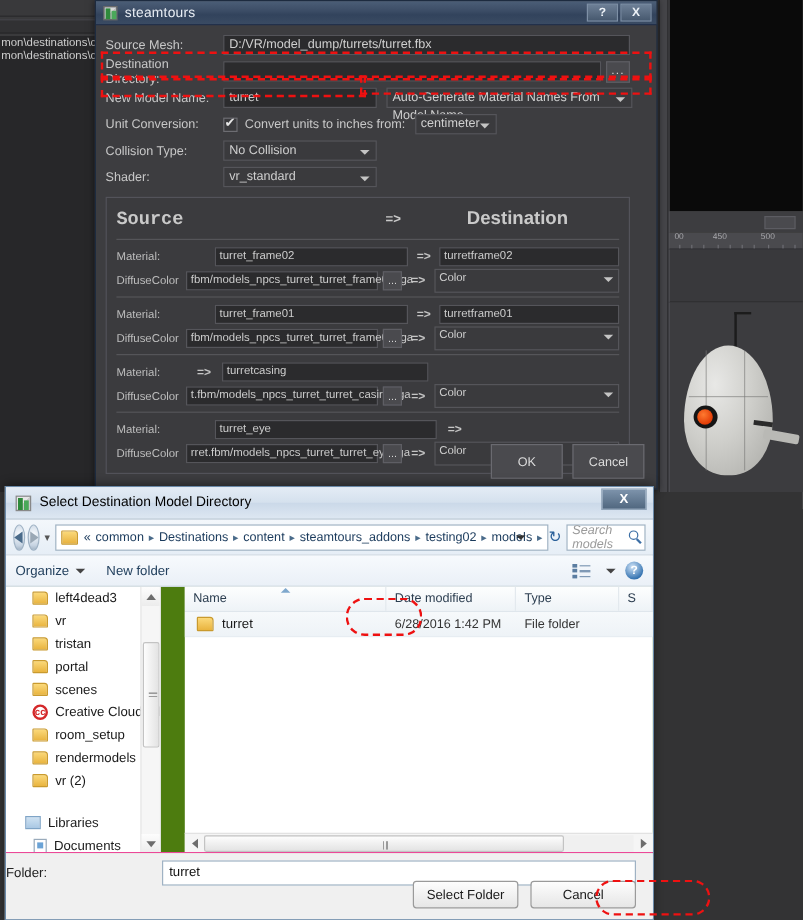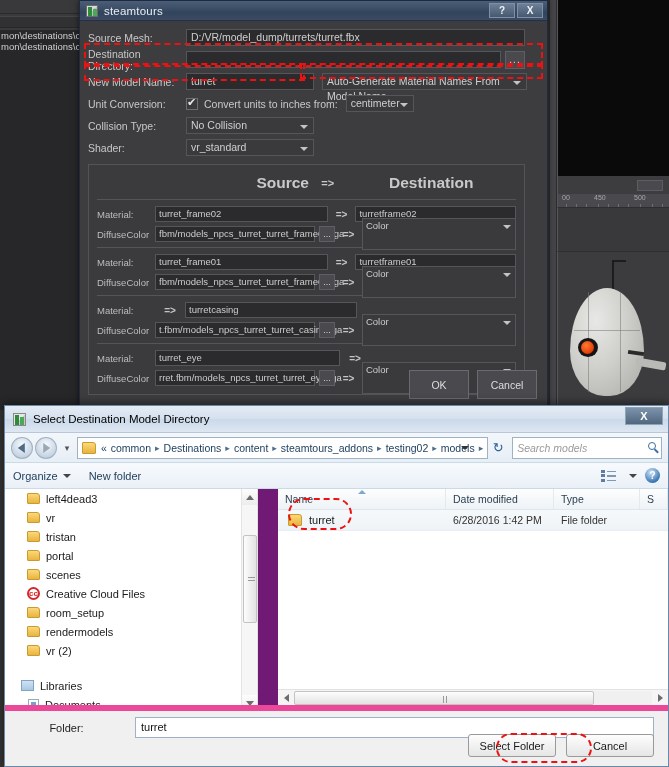--- a/index.html
+++ b/index.html
@@ -99,47 +99,47 @@
   .chk::after { content:'✔'; position:absolute; left:0px; top:-3px; font-size: 11px; color:#e6e6e6; }
   .chk-txt { color: #c8c8c8; font-size: 10.5px; }
 
   
   .mat-box {
     margin-top: 6px; border: 1px solid #53535a; background: #3b3b3e;
     width: 437px; padding: 5px 8px 6px 8px;
   }
   .mat-head { display: flex; align-items: center; justify-content: center; height: 26px; }
   .mat-head .h { color: #c9c9c9; font-size: 15.5px; font-weight: bold; }
-  .h-src { width: 215px; text-align: right; }
+  .h-src { width: 215px; text-align: left; font-family: Liberation Mono, monospace; }
   .h-arrow { width: 38px; text-align: center; color: #c9c9c9; font-size: 11px; font-weight: bold; }
   .h-dst { width: 172px; text-align: center; }
   .hr { height: 1px; background: #555559; margin: 3px 0 4px 0; }
   .mrow { display: flex; align-items: center; height: 20px; }
   .mlbl { color: #bdbdbd; font-size: 9.5px; width: 58px; flex: 0 0 58px; }
   .minput { background:#2b2b2d; border:1px solid #55555a; color:#cccccc; height:16px;
             line-height:14px; padding:0 3px; font-size:9.5px; }
-  .min-mat { width: 185px; }
+  .min-mat { width: 185px; margin-left: 24px; }
   .min-tex { width: 160px; }
   .mdots { width: 18px; height: 16px; margin-left: 4px; background:#4a4a4e; border:1px solid #5e5e64;
            color:#d6d6d6; font-size:9px; display:flex; align-items:center; justify-content:center; }
   .marrow { width: 30px; text-align:center; color:#c5c5c5; font-size: 10px; font-weight:bold; }
   .mdest { background:#2b2b2d; border:1px solid #55555a; color:#cccccc; height:16px;
            line-height:14px; padding:0 3px; font-size:9.5px; width: 172px; }
-  .mdest-sel { background:#3a3a3d; border:1px solid #55555a; color:#cccccc; height:32px;
+  .mdest-sel { background:#3a3a3d; border:1px solid #55555a; color:#cccccc; height:20px;
            line-height:14px; padding:0 3px; font-size:9.5px; width: 172px; position: relative; }
   .mdest-sel::after { content:''; position:absolute; right:4px; top:6px;
      border-left:4px solid transparent; border-right:4px solid transparent; border-top:4px solid #c4c4c4; }
 
   .st-footer { position: absolute; right: 10px; bottom: 8px; display: flex; gap: 8px; }
   .st-btn { width: 60px; height: 29px; background: #4a4a4e; border: 1px solid #6a6a70;
             color: #dddddd; font-size: 10.5px; display:flex; align-items:center; justify-content:center; }
 
   
   .fd {
-    position: absolute; left: 4px; top: 405px; width: 665px; height: 362px;
+    position: absolute; left: 4px; top: 405px; width: 541px; height: 362px;
     background: #f0f0f0; border: 1px solid #6a89a8;
     box-shadow: 0 -2px 8px rgba(0,0,0,0.45);
   }
   .fd-title {
     height: 27px; background: linear-gradient(180deg,#e4ecf5 0%, #d5e1ee 48%, #cbd9e9 52%, #dde7f2 100%);
     border-bottom: 1px solid #b8c8d8;
     display: flex; align-items: center; position: relative;
   }
   .fd-ico { width: 13px; height: 13px; margin-left: 8px; margin-right: 7px;
             background: linear-gradient(135deg,#e6e6e6 50%,#c9c9c9 50%); border:1px solid #888; position: relative; }
@@ -178,21 +178,21 @@
   .tb-item { color: #24425f; font-size: 11px; margin-right: 18px; display:flex; align-items:center; }
   .tb-caret { margin-left: 5px; border-left:4px solid transparent; border-right:4px solid transparent; border-top:4px solid #444; display:inline-block; }
   .tb-right { position: absolute; right: 8px; display:flex; align-items:center; gap: 8px; }
   .viewicon { width: 15px; height: 12px; position: relative; }
   .viewicon i { position:absolute; left:0; width:4px; height:3px; background:#5b7da1; }
   .viewicon b { position:absolute; left:6px; width:9px; height:1.5px; background:#7f99b5; }
   .helpicon { width: 15px; height: 15px; border-radius:50%;
      background: radial-gradient(circle at 40% 30%, #cfe3f7, #2f6fae 75%);
      color:#fff; font-size: 10px; font-weight:bold; display:flex; align-items:center; justify-content:center; }
 
-  .fd-main { display:flex; height: 222px; background:#701a75; border-bottom: 6px solid #ec4899; gap: 20px; }
+  .fd-main { display:flex; height: 222px; background:#4d7c0f; border-bottom: 1px solid #ec4899; gap: 20px; }
   .fd-tree { width: 266px; background:#fff; position: relative; overflow: hidden; border-right: 1px solid #e2e2e2; }
   .tree-item { display:flex; align-items:center; height: 19px; padding-left: 16px; }
   .tree-item.ind2 { padding-left: 22px; }
   .fico { width: 13px; height: 11px; margin-right: 6px; flex: 0 0 13px;
      background: linear-gradient(180deg,#fbd97a,#e9b43f); border:1px solid #c99a2e; border-radius: 1px 3px 1px 1px; }
   .ccico { width: 13px; height: 13px; margin-right: 6px; flex: 0 0 13px; border-radius:50%;
      border: 2px solid #d4282a; color:#d4282a; font-size:8px; font-weight:bold; display:flex; align-items:center; justify-content:center; }
   .libico { width: 13px; height: 11px; margin-right: 6px; flex:0 0 13px;
      background: linear-gradient(180deg,#cfe2f2,#a9c8e4); border:1px solid #7fa4c6; }
   .docico { width: 11px; height: 12px; margin-right: 6px; flex:0 0 11px; margin-left:1px;
@@ -233,21 +233,21 @@
   .tri-l { border-top:4px solid transparent; border-bottom:4px solid transparent; border-right:5px solid #6d6d6d; }
   .tri-r { border-top:4px solid transparent; border-bottom:4px solid transparent; border-left:5px solid #6d6d6d; }
   .hs-track { flex:1; height:14px; background:#f0f0f0; position:relative; }
   .hs-thumb { position:absolute; left:0; top:0; height:14px; width: 300px;
      background: linear-gradient(180deg,#fdfdfd,#e3e3e3); border:1px solid #c3c3c3; border-radius:2px; }
   .hs-grip { position:absolute; left:148px; top:4px; width:6px; height:7px;
      background: repeating-linear-gradient(90deg,#9a9a9a 0 1px,transparent 1px 3px); }
 
   .fd-bottom { height: 54px; background: #f0f0f0; position: relative; }
   .folder-row { display:flex; align-items:center; padding: 6px 0 0 0; }
-  .folder-lbl { width: 130px; text-align: center; padding-right: 7px; font-size: 11px; color:#222; }
+  .folder-lbl { width: 130px; text-align: left; padding-right: 7px; font-size: 11px; color:#222; }
   .folder-input { flex:1; margin-right: 14px; height: 21px; background:#fff; border:1px solid #9fb2c4;
        font-size: 11px; color:#111; padding: 0 5px; line-height: 19px; }
   .fd-btns { position:absolute; right: 14px; bottom: 8px; display:flex; gap: 10px; }
   .fd-btn { width: 88px; height: 23px; font-size: 11px; color:#1a1a1a;
      background: linear-gradient(180deg,#fdfdfd,#e6e6e6); border:1px solid #9a9a9a; border-radius:3px;
      display:flex; align-items:center; justify-content:center; }
 
   
   .ann { position: absolute; border: 2.5px dashed #ee1111; pointer-events: none; z-index: 60; }
   .ann-r { border-radius: 24px; }

